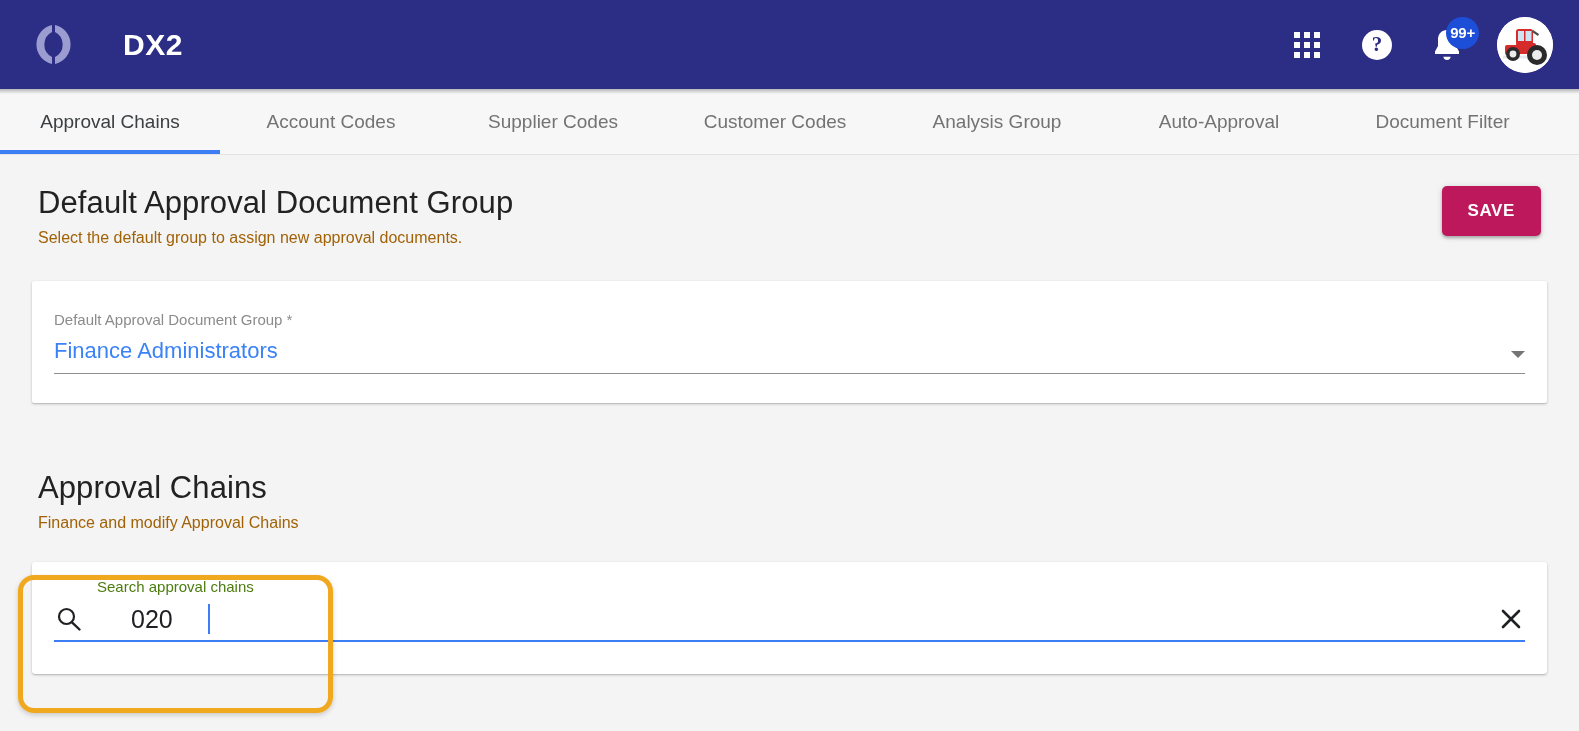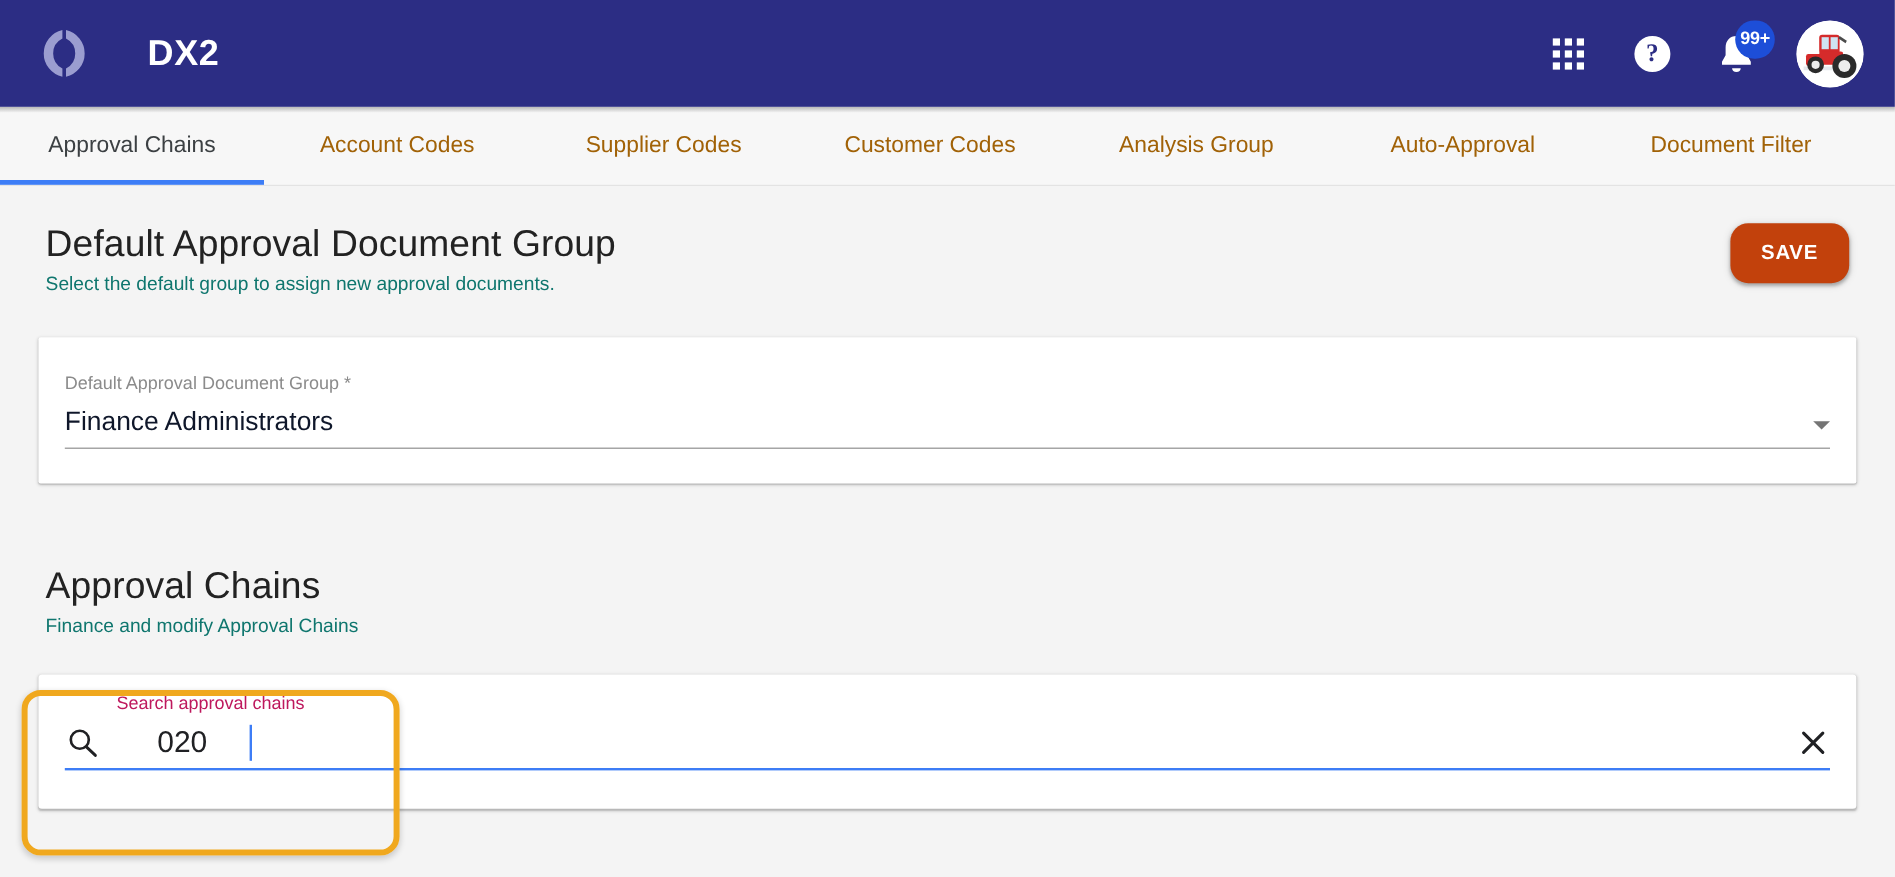--- a/index.html
+++ b/index.html
@@ -89,21 +89,21 @@
     position: absolute; top: 89px; left: 0;
     width: 1579px; height: 66px;
     background: #f7f7f7;
     display: flex; align-items: stretch;
     border-bottom: 1px solid #e3e3e3;
     z-index: 20;
   }
   .tab {
     position: relative;
     display: flex; align-items: center; justify-content: center;
-    color: #a16207;
+    color: #737373;
     font-size: 19px;
     cursor: pointer;
     padding: 0 14px;
     white-space: nowrap;
   }
   .tab .tab-underline {
     position: absolute; left: 0; right: 0; bottom: 0;
     height: 4px; background: transparent;
   }
   .tab.active { color: #3c4043; }
@@ -119,25 +119,25 @@
   .section-head {
     display: flex; align-items: flex-start;
     padding: 0 38px;
   }
   .section-head .texts { flex: 1; }
   .sec-title {
     color: #222; font-size: 31px; font-weight: normal;
     margin: 0; line-height: 1.1; letter-spacing: 0.1px;
   }
   .sec-sub {
-    color: #0f766e; font-size: 16px; margin-top: 9px;
+    color: #a16207; font-size: 16px; margin-top: 9px;
   }
   .btn-primary {
-    background: #c2410c; color: #fff;
-    border: none; border-radius: 15px;
+    background: #be185d; color: #fff;
+    border: none; border-radius: 5px;
     font-size: 17px; font-weight: bold;
     letter-spacing: 0.6px;
     padding: 0 26px; height: 50px;
     cursor: pointer;
     box-shadow: 0 2px 3px rgba(0,0,0,0.26), 0 1px 7px rgba(0,0,0,0.12);
     font-family: "Liberation Sans", sans-serif;
   }
 
   
   .card {
@@ -152,21 +152,21 @@
   }
   .field-label {
     color: #8b8b8b; font-size: 15px; margin-bottom: 10px;
   }
   .field-row {
     display: flex; align-items: flex-end;
     border-bottom: 1px solid #909090;
     padding-bottom: 9px;
   }
   .field-value {
-    color: #0f172a; font-size: 22px; flex: 1;
+    color: #3b82f6; font-size: 22px; flex: 1;
   }
   .caret {
     width: 0; height: 0;
     border-left: 7px solid transparent;
     border-right: 7px solid transparent;
     border-top: 7px solid #757575;
     margin-bottom: 6px; cursor: pointer;
   }
 
   
@@ -176,21 +176,21 @@
     border-radius: 3px;
     box-shadow: 0 1px 3px rgba(0,0,0,0.2), 0 1px 1px rgba(0,0,0,0.10);
     position: relative;
     height: 112px;
   }
   .search-inner {
     padding: 16px 22px 0 22px;
     height: 100%;
   }
   .search-label {
-    color: #be185d; font-size: 15px;
+    color: #4d7c0f; font-size: 15px;
     margin-left: 43px;
     margin-bottom: 9px;
   }
   .search-row {
     display: flex; align-items: center;
     border-bottom: 2px solid #3d7df6;
     padding-bottom: 6px;
     gap: 34px;
   }
   .search-ico { width: 30px; height: 30px; flex: 0 0 30px; margin-right: 13px; }

